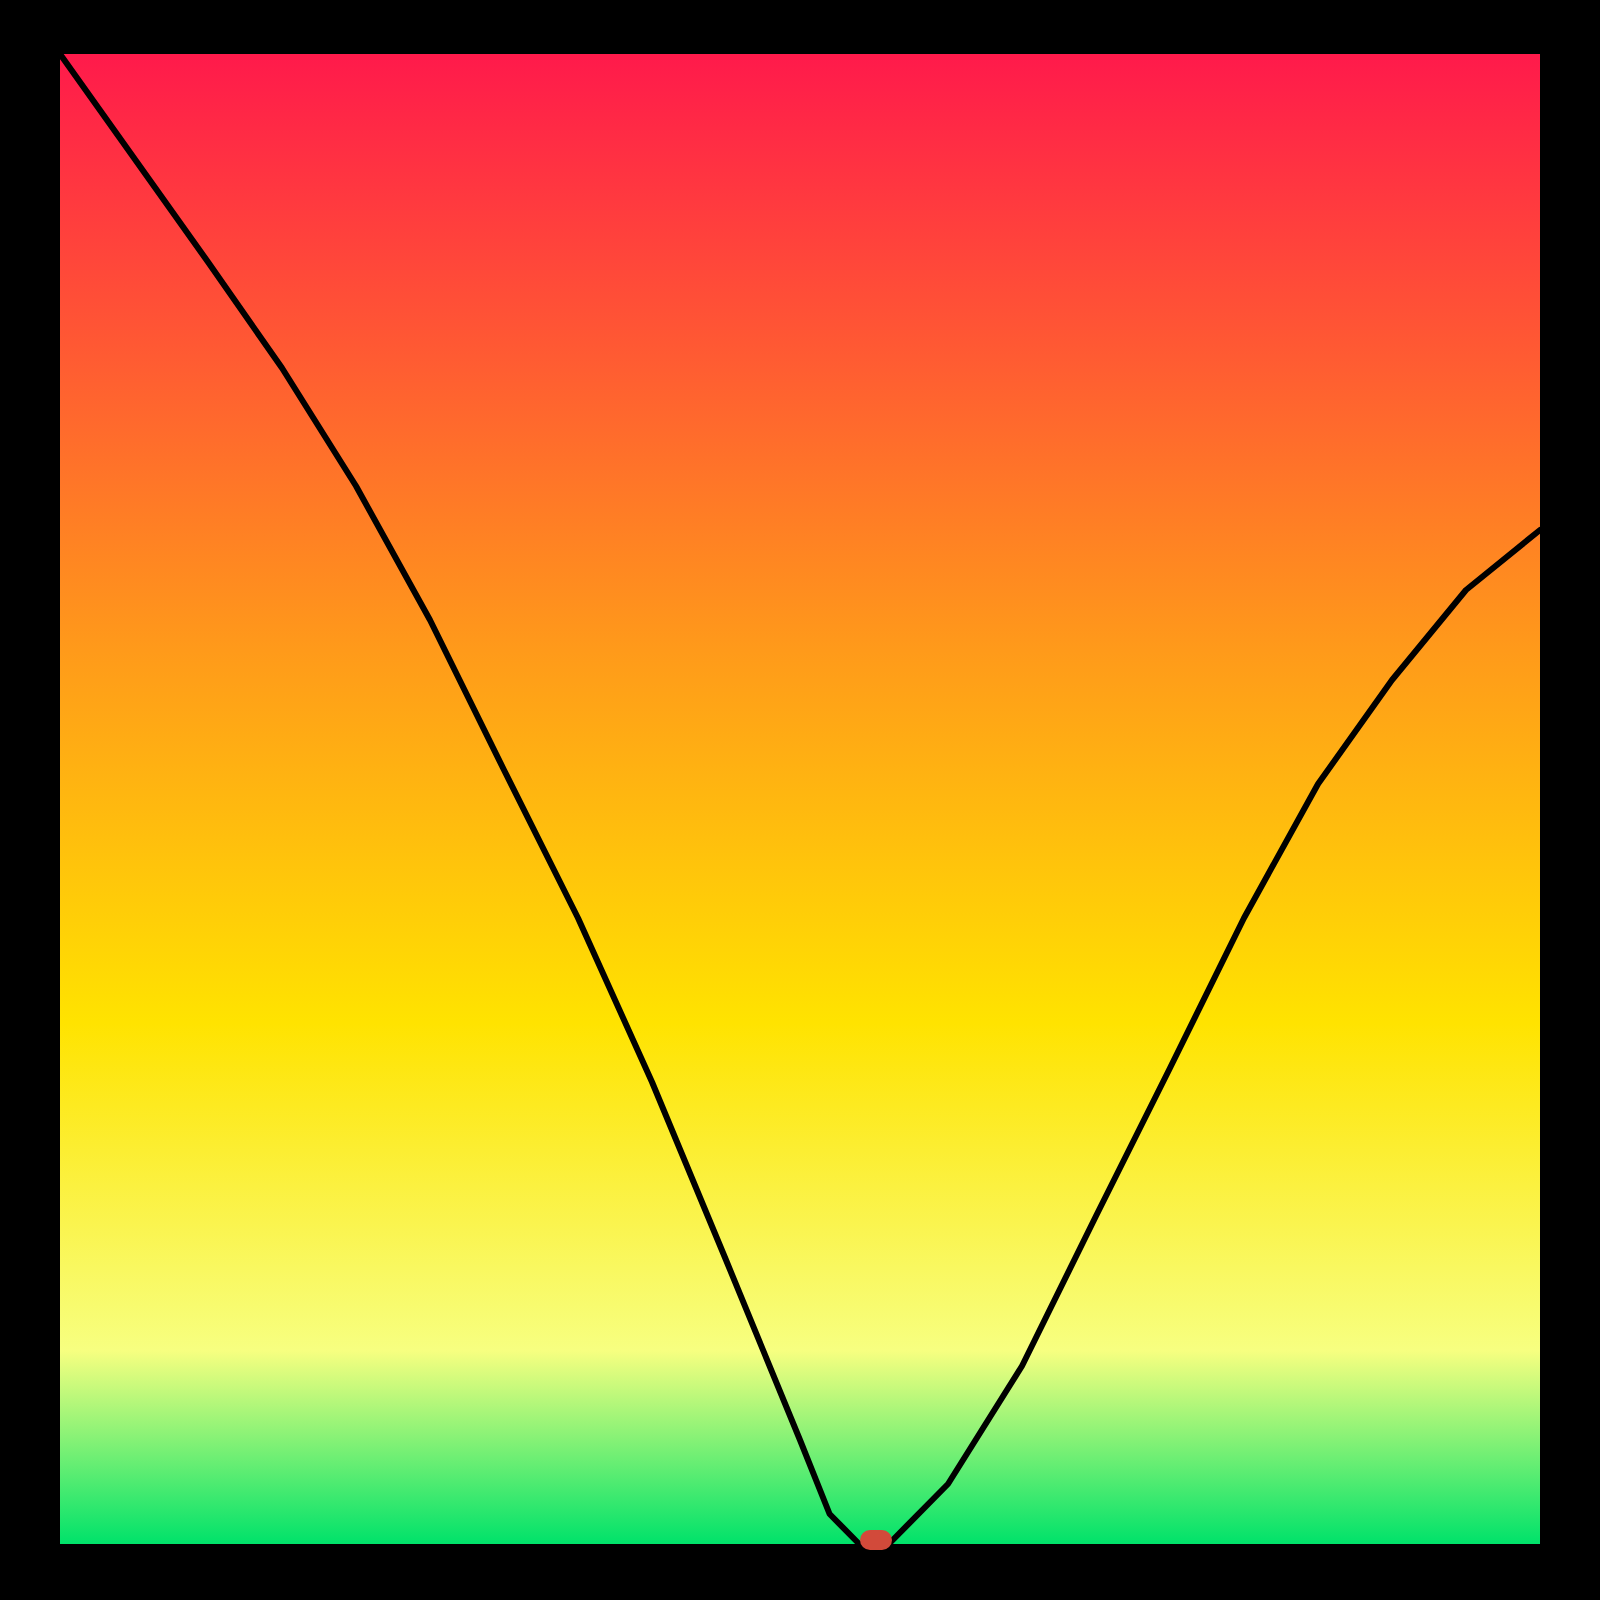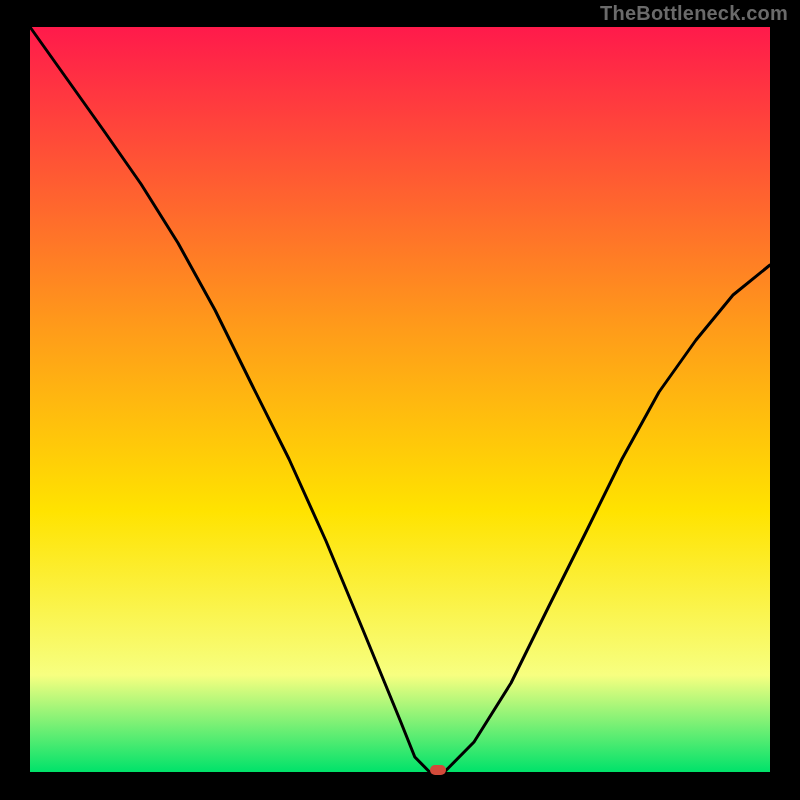--- a/index.html
+++ b/index.html
@@ -68,14 +68,13 @@
            L 585 534
            L 622 459
            L 659 392
            L 696 340
            L 733 295
            L 770 265" stroke="#000000"></path>
 
   <rect x="430" y="765" width="16" height="10" rx="5" ry="5" fill="#d24a3a"></rect>
 </svg>
 
-<div class="watermark">TheBottleneck.com</div>
 </div>
 
 </body></html>

